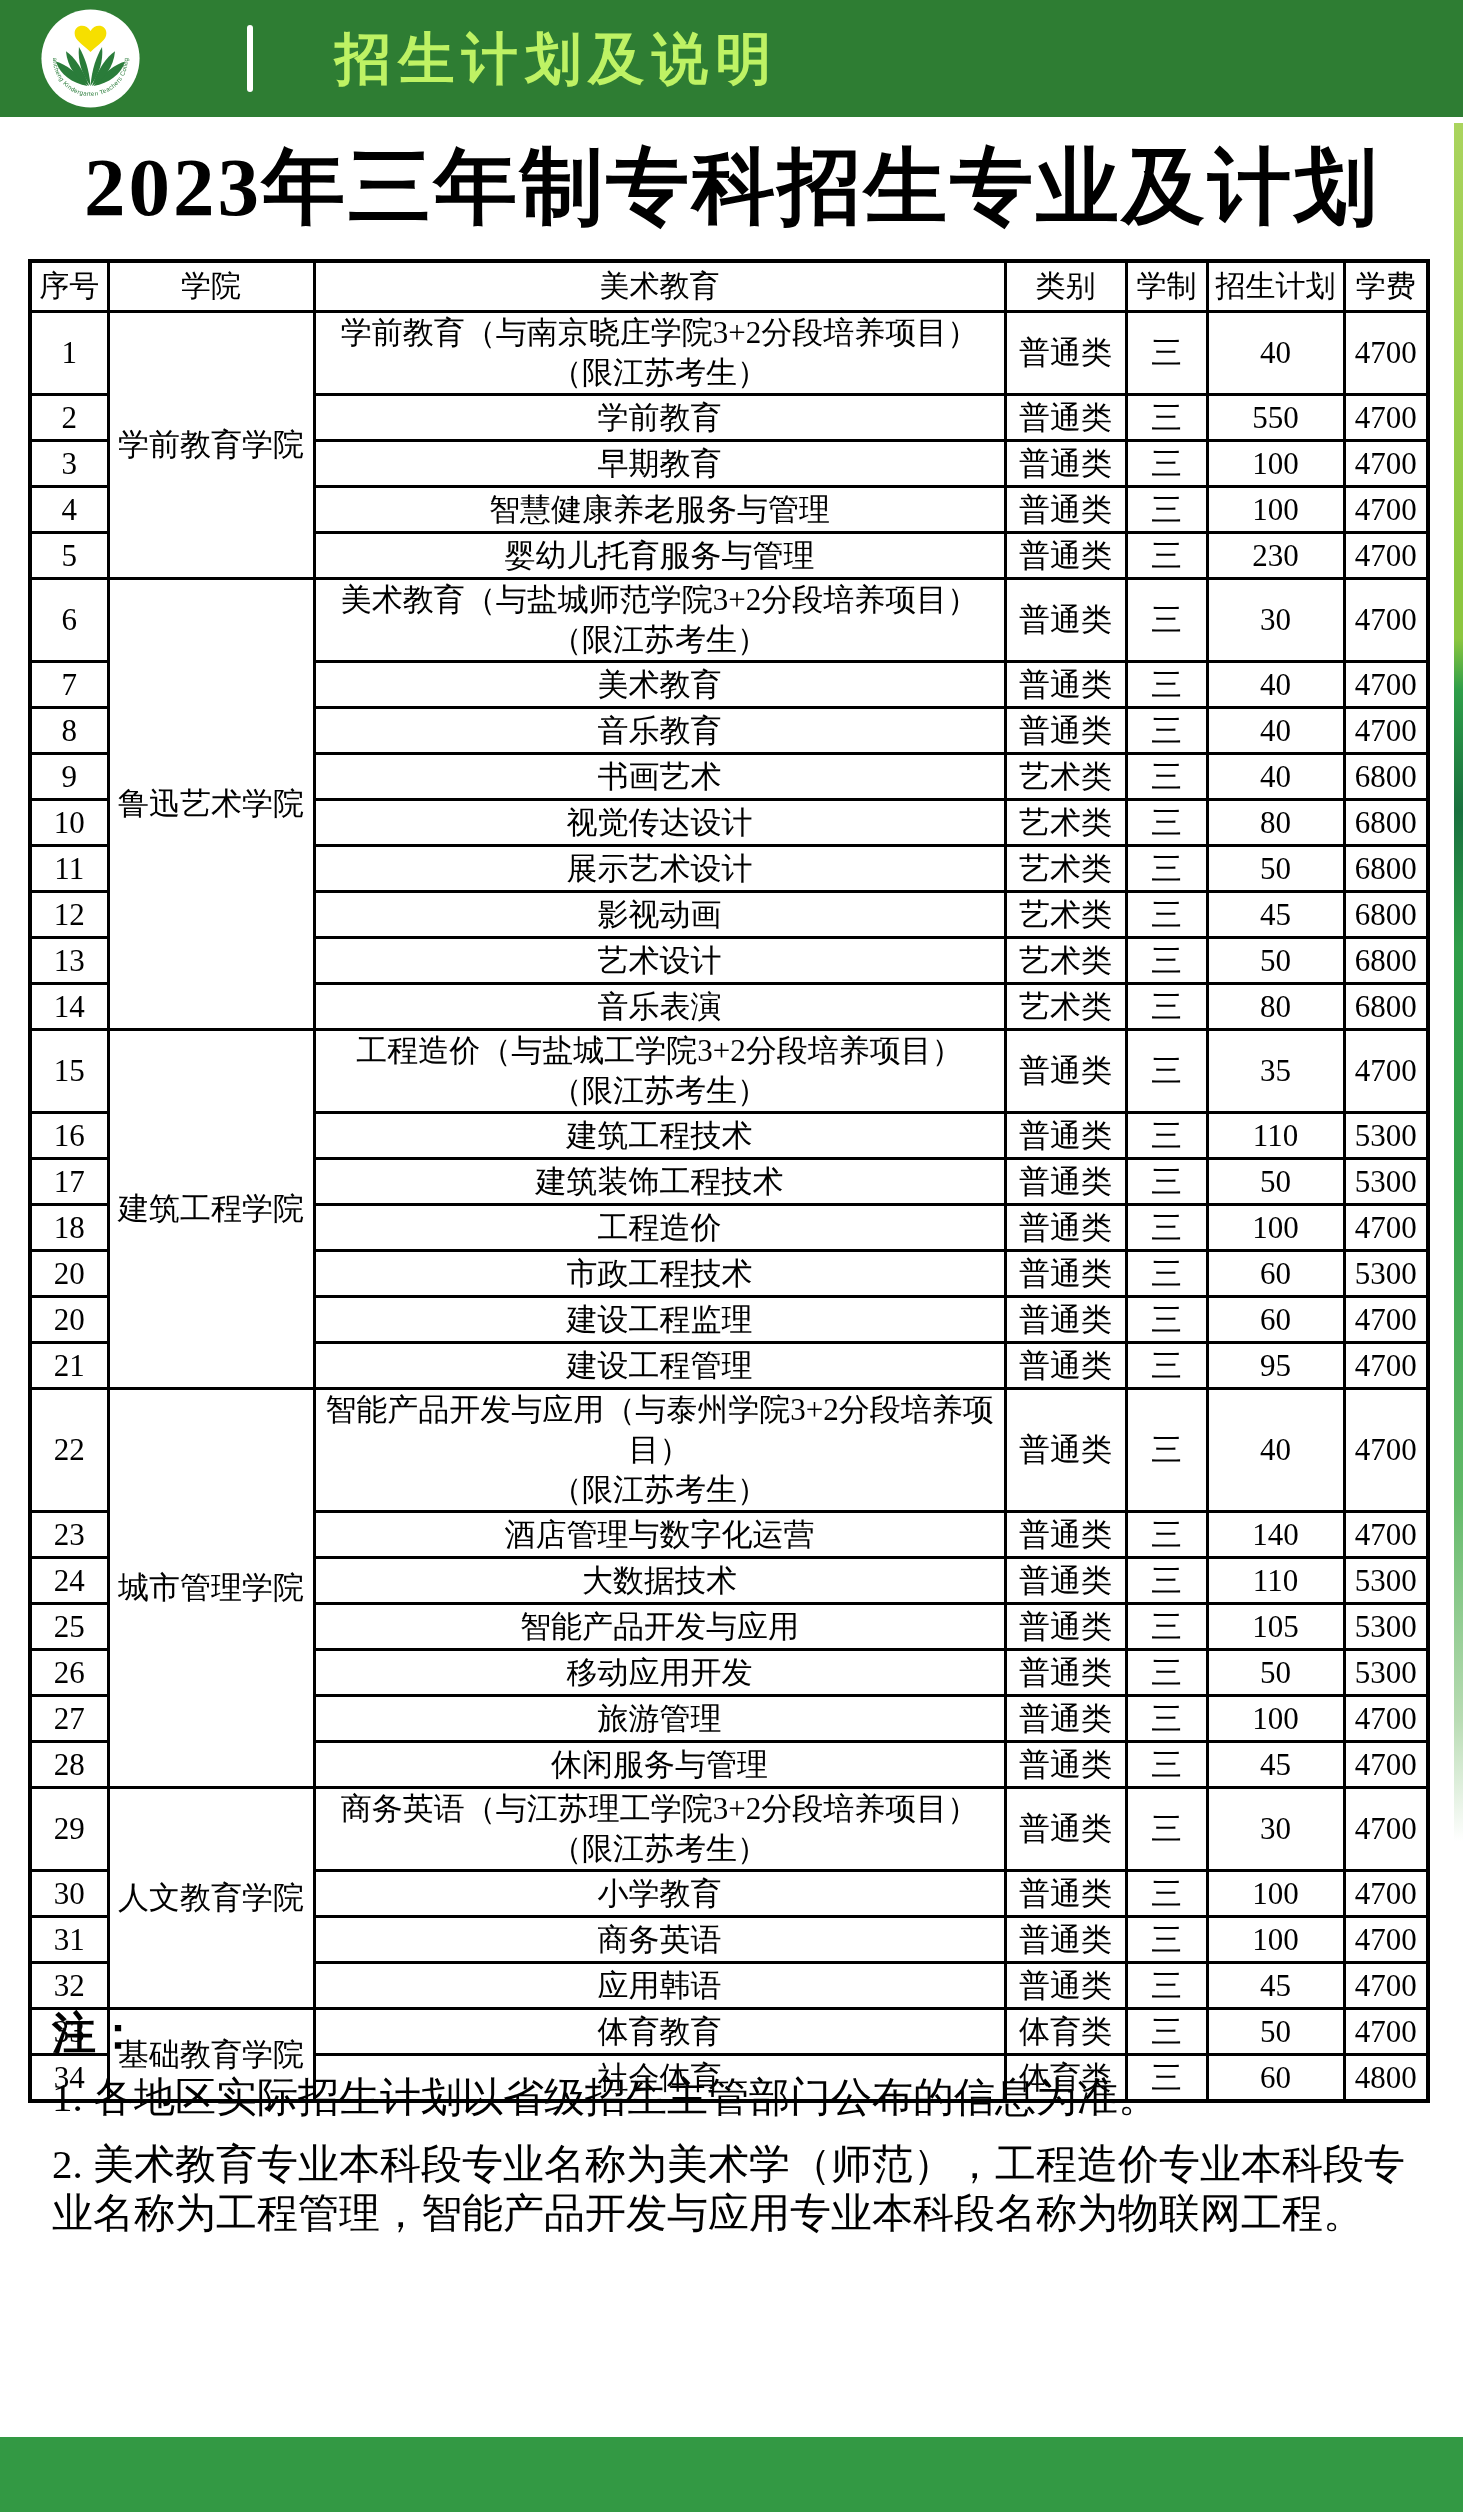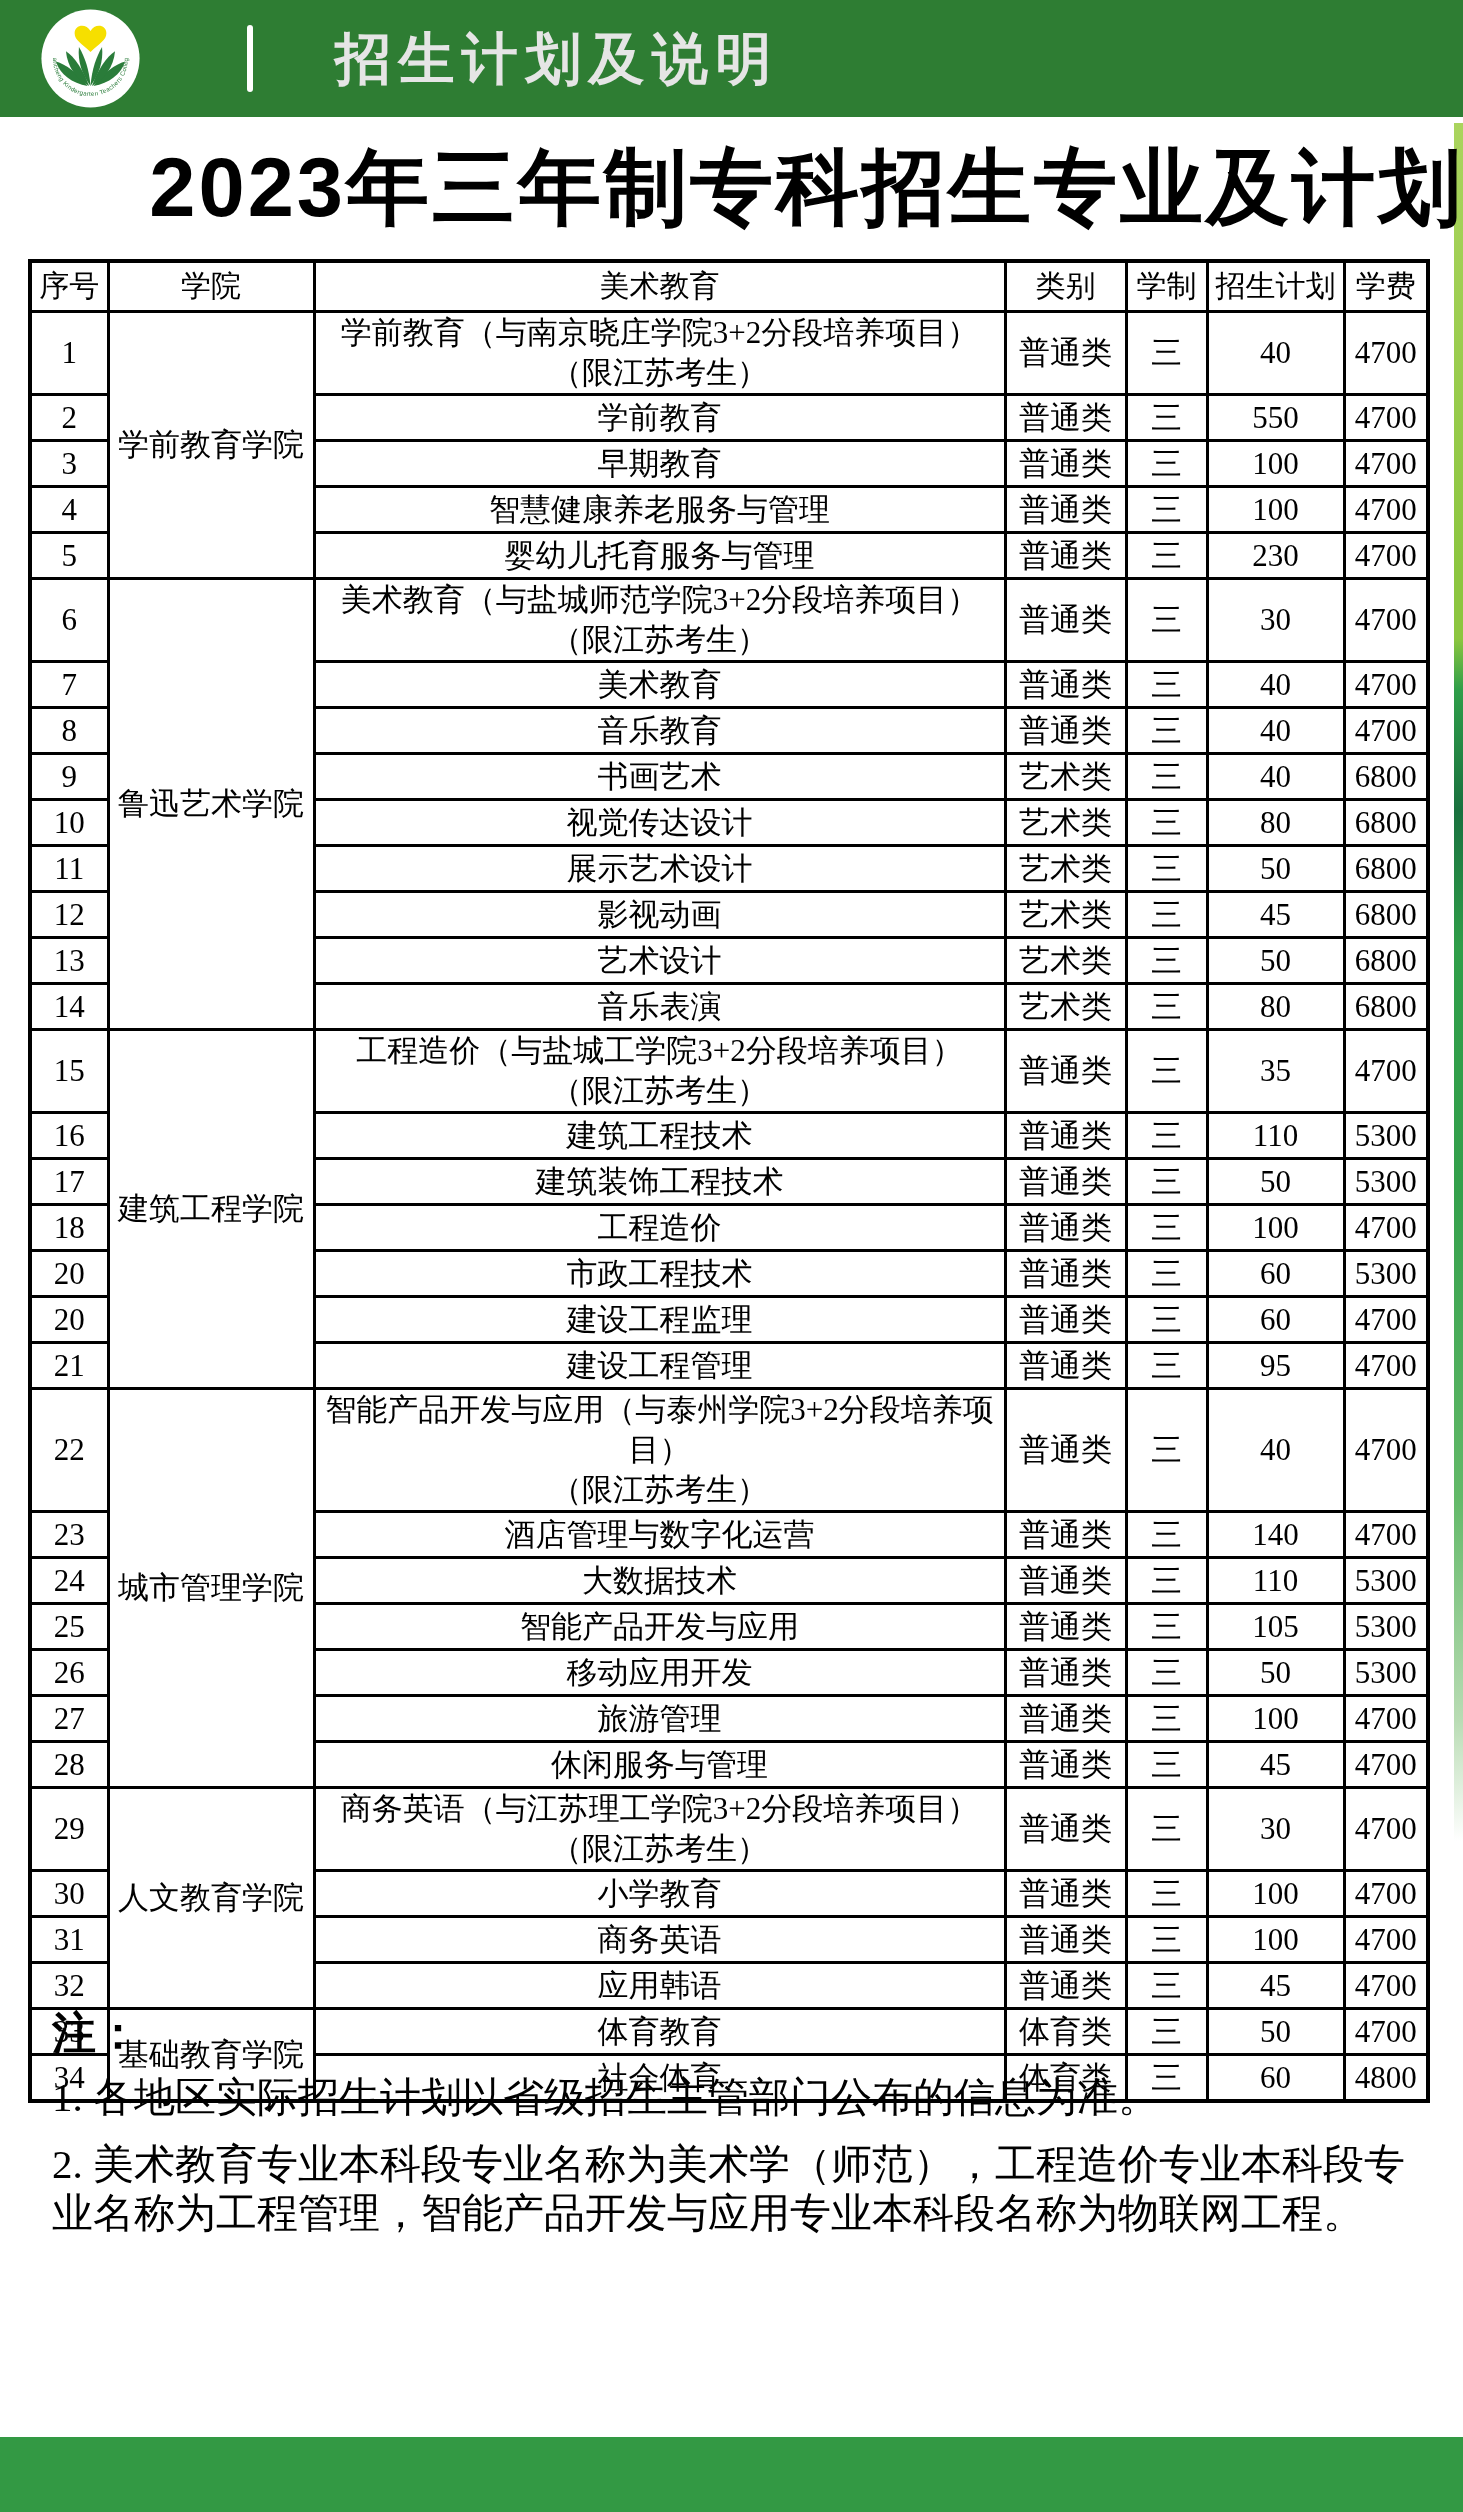--- a/index.html
+++ b/index.html
@@ -4,32 +4,32 @@
 <style>
   html,body{margin:0;padding:0;background:#ffffff;}
   .page{position:relative;width:1464px;height:2512px;background:#ffffff;overflow:hidden;
         font-family:"Liberation Serif","DejaVu Serif",serif;color:#000;}
 
   
   .band{position:absolute;left:0;top:0;width:1464px;height:117px;background:#2e7d33;}
   .logo{position:absolute;left:40px;top:8.1px;width:101px;height:101px;}
   .band-divider{position:absolute;left:247px;top:25px;width:6px;height:67px;background:#ffffff;border-radius:3px;}
   .band-title{position:absolute;left:335px;top:0;height:117px;line-height:117px;margin:0;
-              color:#e5e5e5;font-size:56px;font-weight:600;letter-spacing:7.4px;
+              color:#bef264;font-size:56px;font-weight:600;letter-spacing:7.4px;
               font-family:"Liberation Sans","DejaVu Sans",sans-serif;}
 
   
   .side-strip{position:absolute;right:1.5px;top:123px;width:9px;height:1718px;
               background:linear-gradient(180deg,#aad45e 0%,#8cc63f 26%,#8cc63f 30%,#2f9e49 33%,
                          #19713f 40%,#2f9e49 48%,#33a04b 62%,#62b968 80%,#b9dcb4 93%,rgba(255,255,255,0) 100%);}
 
   
   .main-title{position:absolute;left:0;right:0;top:124px;height:127px;line-height:127px;margin:0;
-              text-align:right;font-size:83px;font-weight:800;letter-spacing:3px;color:#000;
-              font-family:Liberation Sans, sans-serif;}
+              text-align:center;font-size:83px;font-weight:800;letter-spacing:3px;color:#000;
+              font-family:Liberation Serif, serif;}
 
   
   table.plan{position:absolute;left:28px;top:259px;width:1399px;border-collapse:collapse;
              border:4.4px solid #000;table-layout:fixed;}
   table.plan th,table.plan td{border:3px solid #000;padding:0;text-align:center;vertical-align:middle;
              font-weight:normal;overflow:hidden;}
   table.plan th{height:47px;font-size:30px;}
   table.plan td{height:43px;font-size:31px;}
   td.c-college{font-size:31px;}
   .major-line{line-height:40px;}

